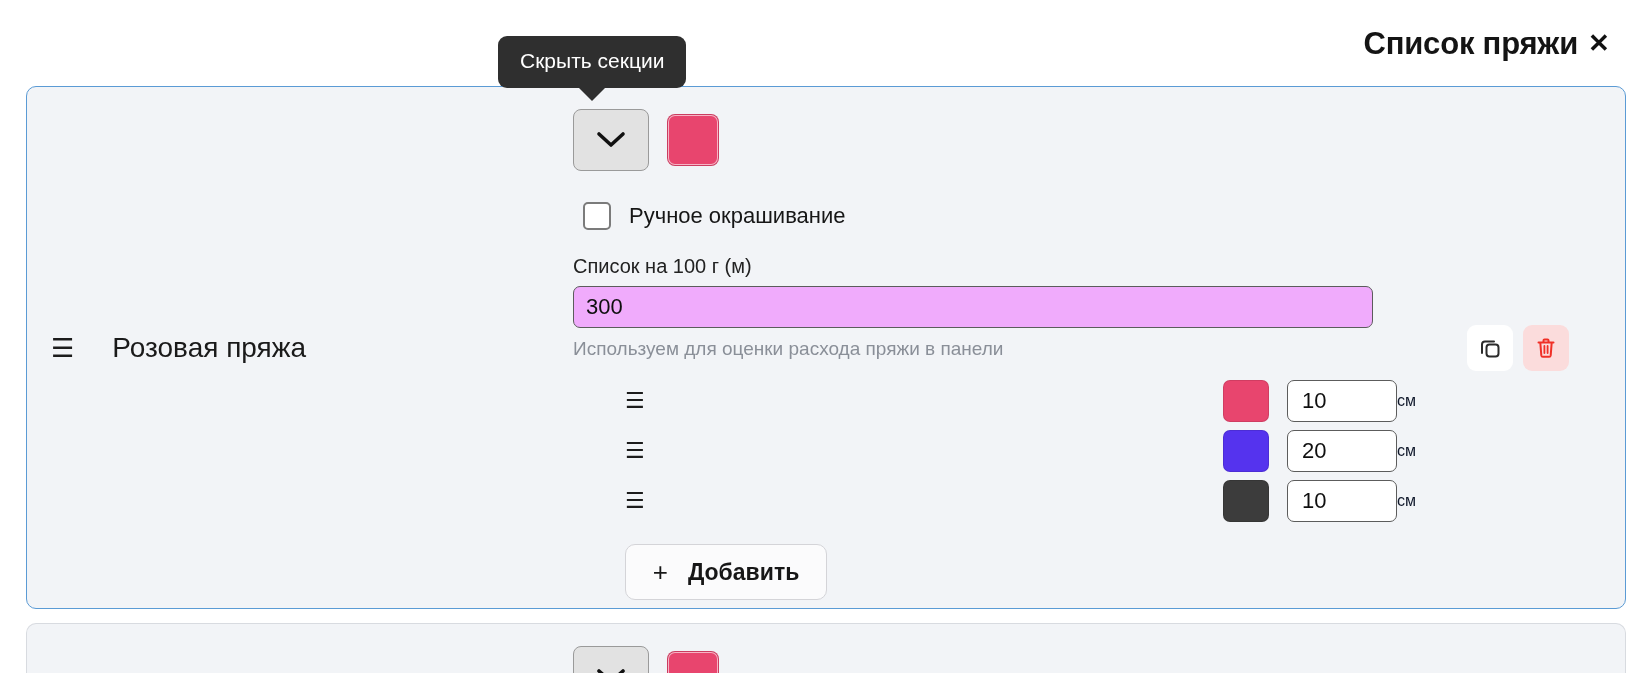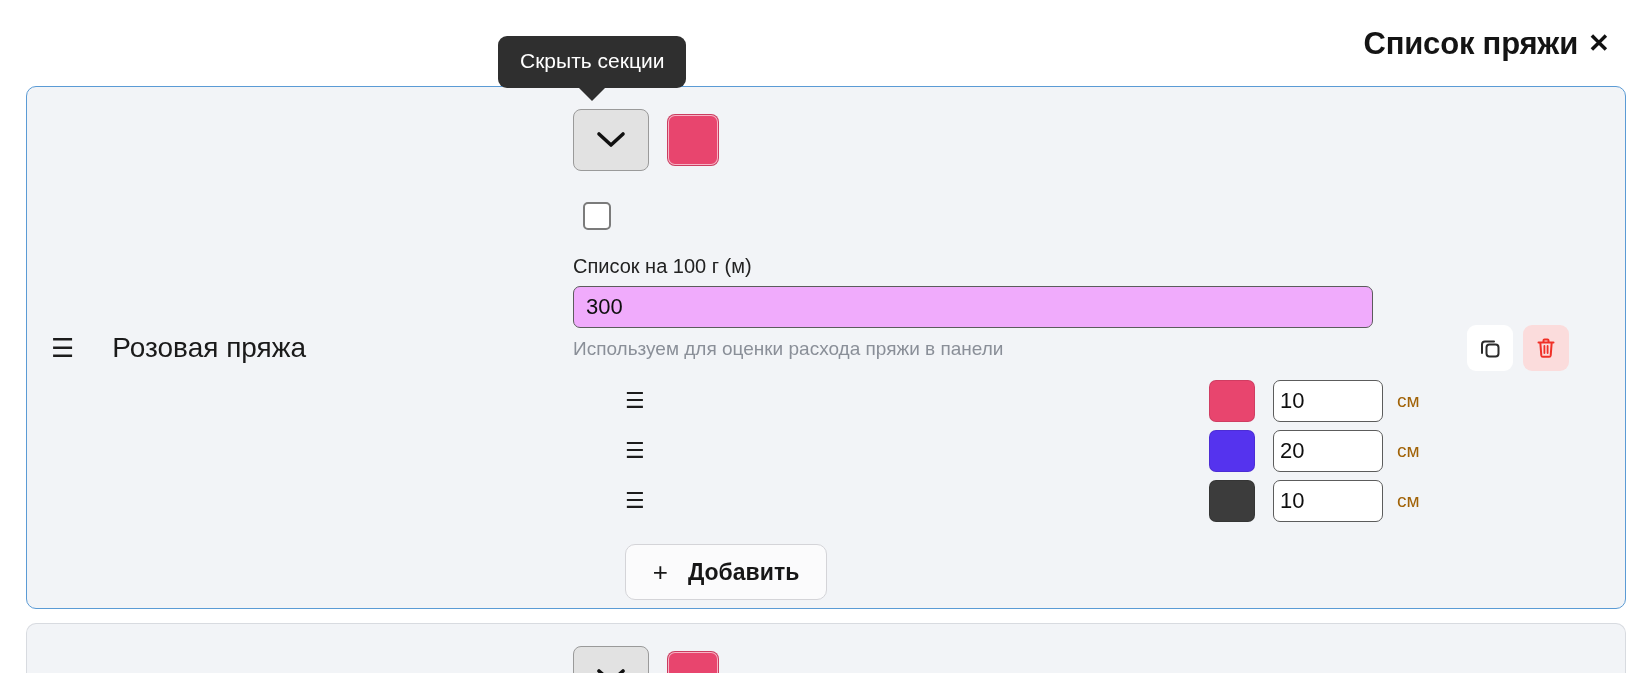--- a/index.html
+++ b/index.html
@@ -230,28 +230,27 @@
     margin-right: 18px;
   }
   .section-input {
     width: 110px;
     height: 42px;
     border: 1.5px solid #5c5c5c;
     border-radius: 7px;
     background: #ffffff;
     font-size: 22px;
     color: #0f0f0f;
-    padding: 0 6px;
+    padding: 0 14px;
     font-family: inherit;
     outline: none;
   }
   .section-unit {
-    font-size: 19px;
-    color: #a16207;
-    margin-left: 14px;
+    font-size: 16px;
+    color: #0f172a;
     width: 60px;
   }
 
   
   .add-btn {
     margin-top: 22px;
     margin-left: 52px;
     width: 202px;
     height: 56px;
     border: 1px solid #d4d4d8;
@@ -316,20 +315,21 @@
         <button class="chevron-btn">
           <svg width="30" height="18" viewBox="0 0 30 18" aria-hidden="true">
             <path d="M3 3 L15 14 L27 3" fill="none" stroke="#111" stroke-width="3.6" stroke-linecap="round" stroke-linejoin="round"></path>
           </svg>
         </button>
         <div class="color-swatch-lg" id="main-swatch" style="background: rgb(232, 69, 110);"></div>
       </div>
 
       <div class="checkbox-row">
         <span class="checkbox-box"></span>
+        <span class="checkbox-label">Ручное окрашивание</span>
       </div>
 
       <div class="field-label">Список на 100 г (м)</div>
       <input class="text-input" type="text" value="300" style="">
       <div class="help-text">Используем для оценки расхода пряжи в панели</div>
 
       <div class="sections">
 
         <div class="section-row">
           <span class="section-handle">☰</span>

